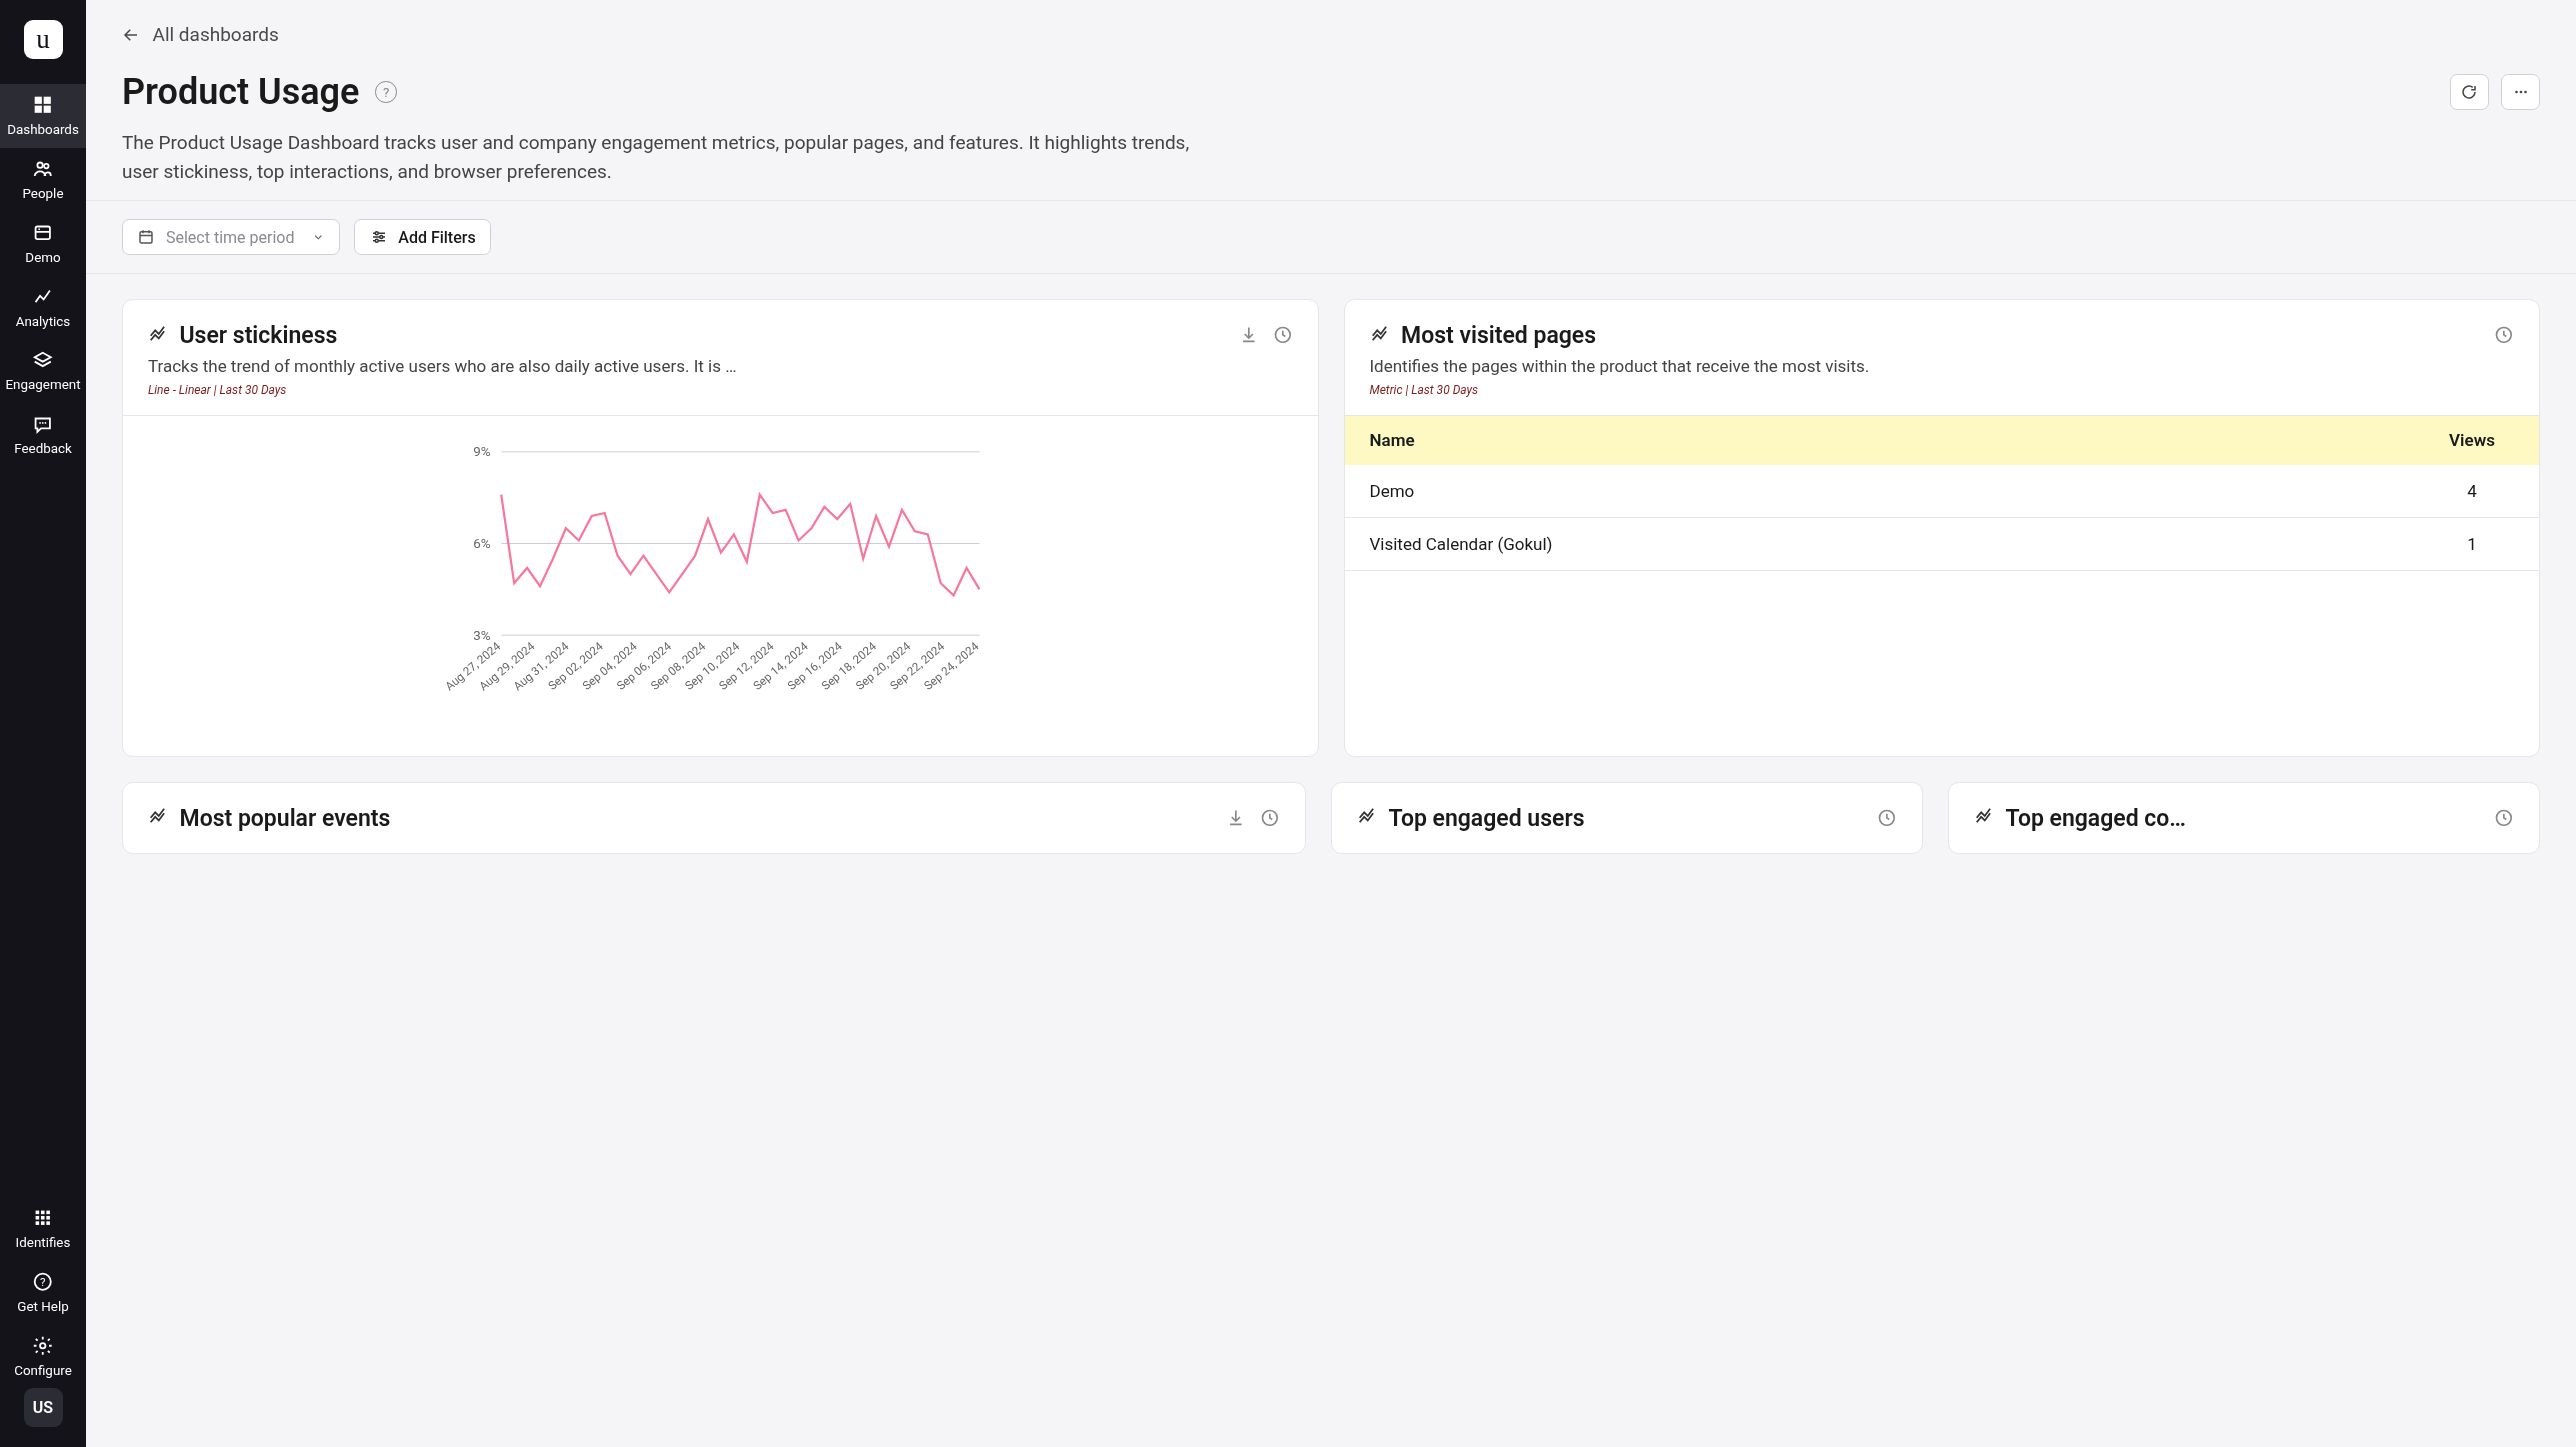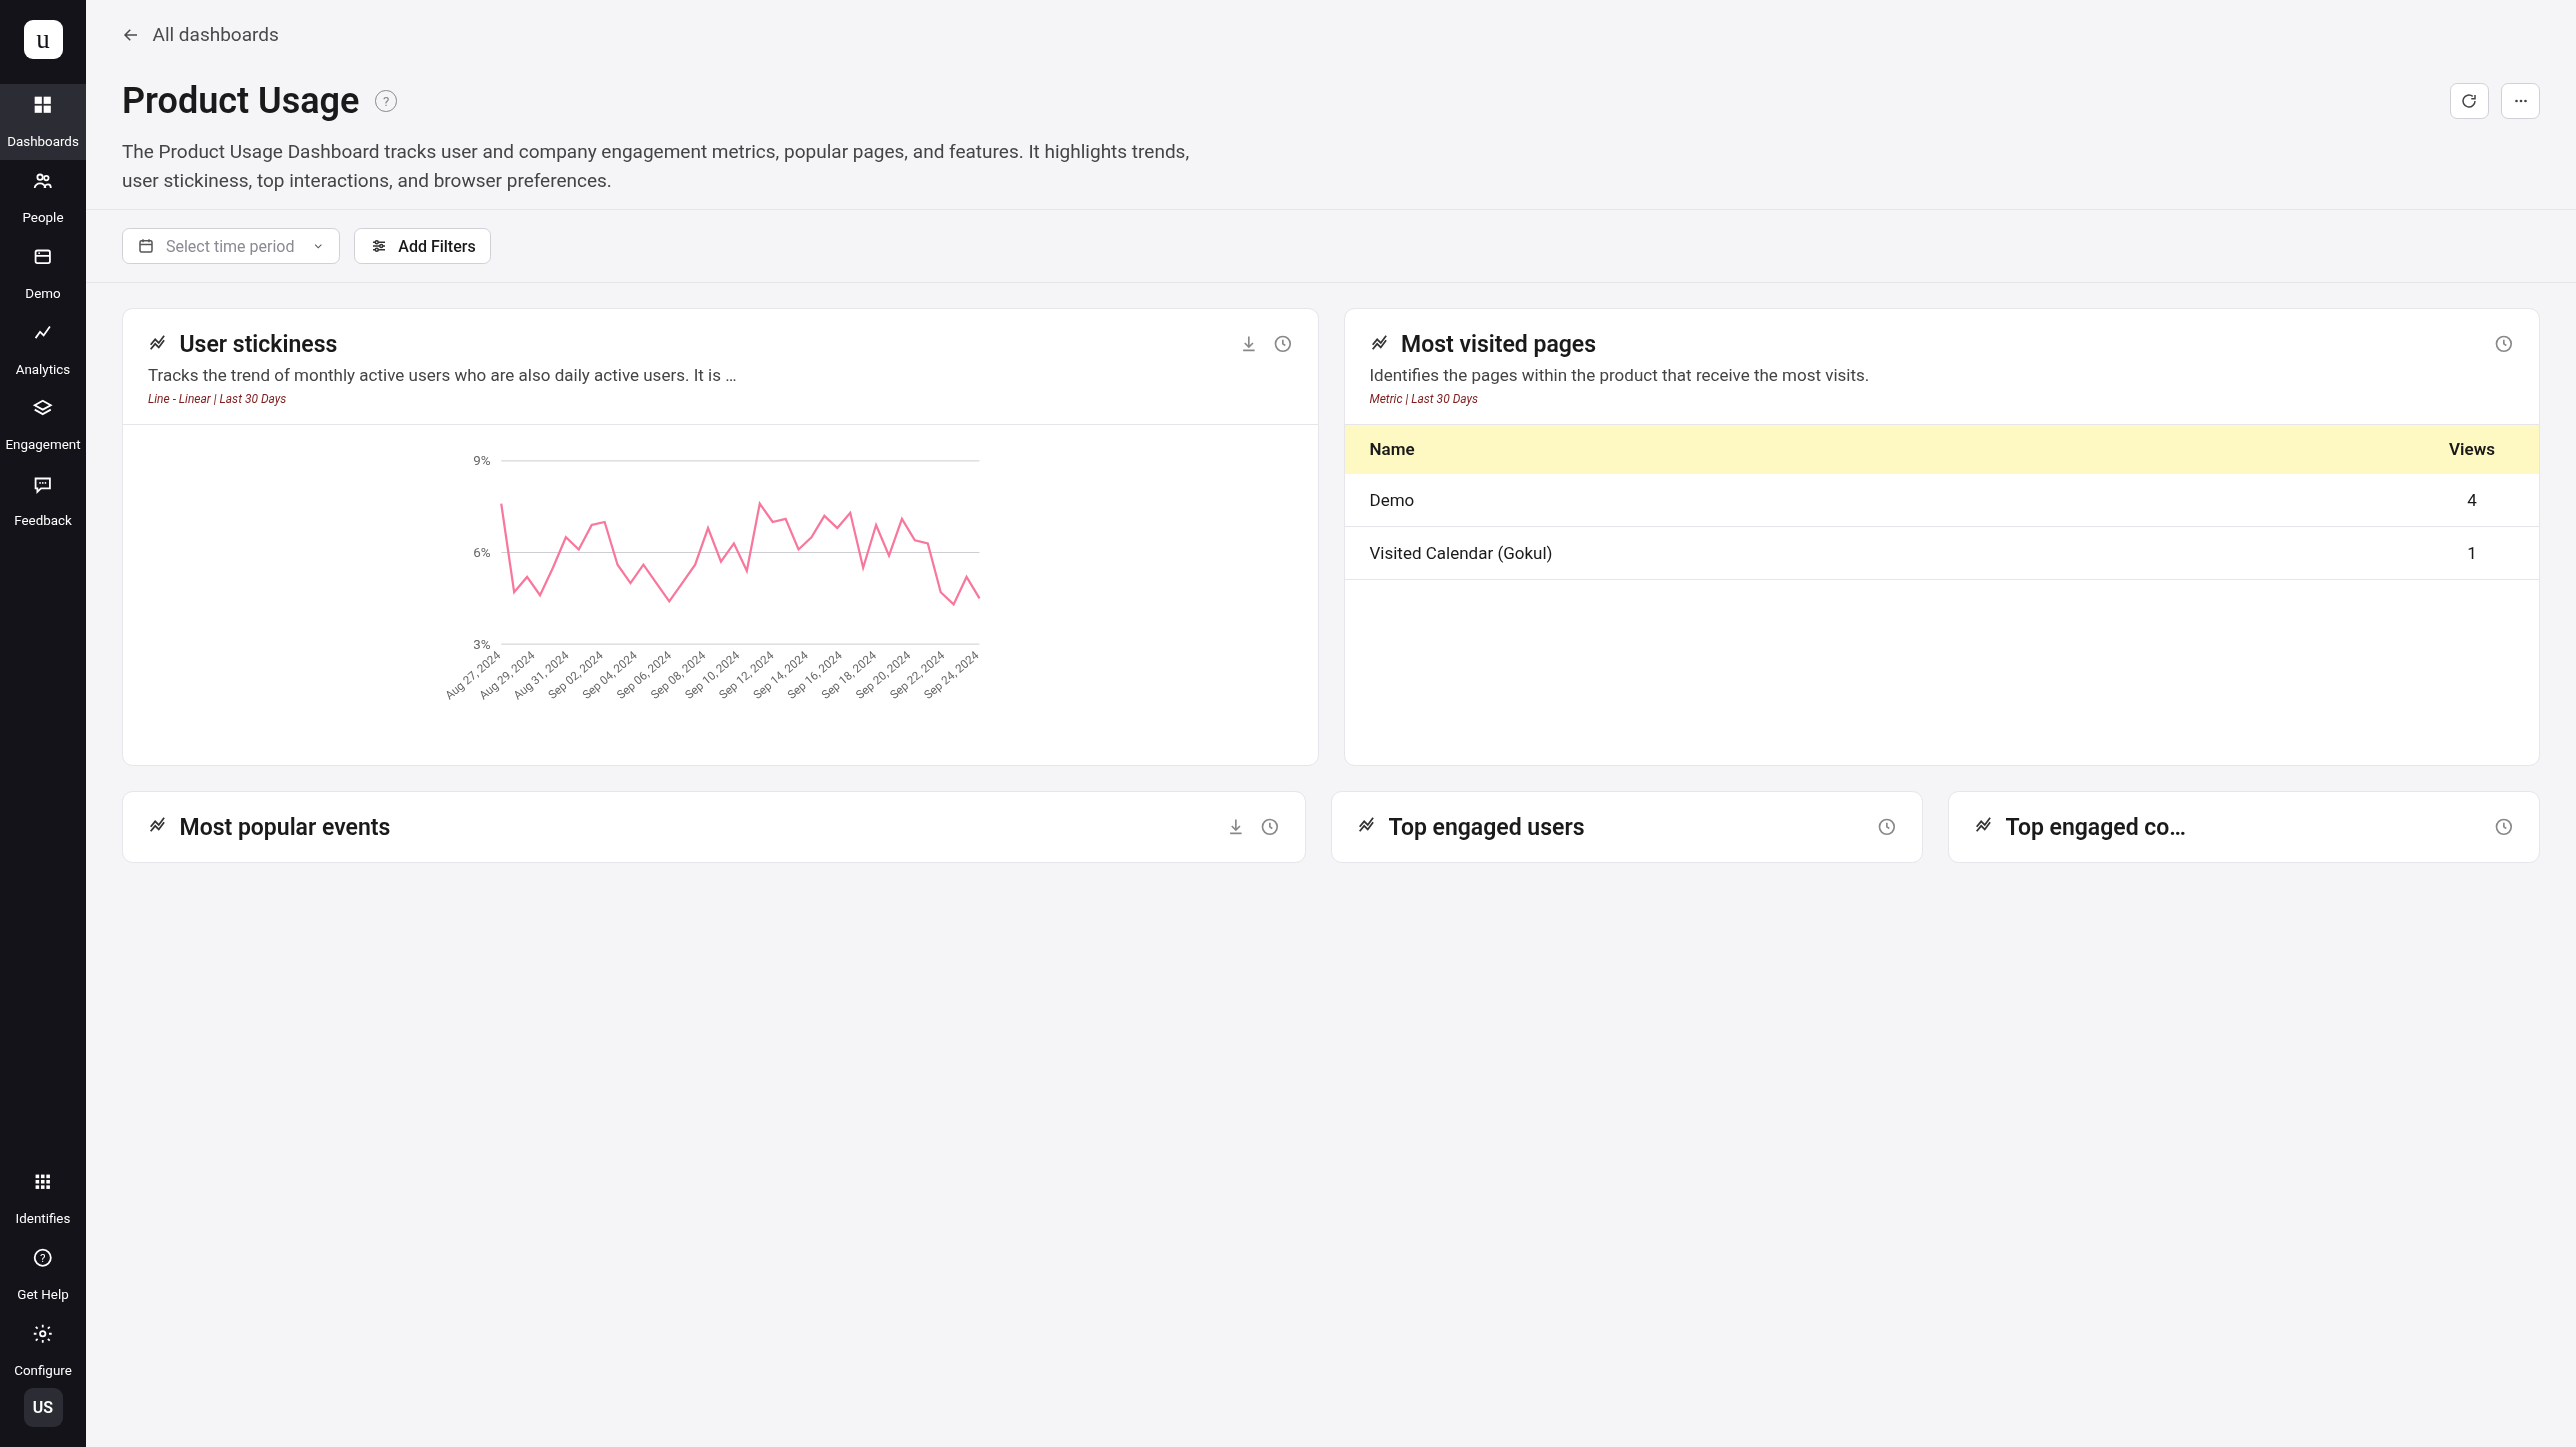--- a/index.html
+++ b/index.html
@@ -37,21 +37,21 @@
   }
   .nav-item {
     width: 86px;
     padding: 10.7px 0;
     display: flex;
     flex-direction: column;
     align-items: center;
     color: #fff;
     cursor: pointer;
     font-size: 13.4px;
-    gap: 18px;
+    gap: 6px;
   }
   .nav-item.active { background: #2c2c34; }
   .nav-item svg { width: 21.5px; height: 21.5px; }
   .nav-spacer { flex: 1; }
   .user-badge {
     width: 39px;
     height: 39px;
     background: #2c2c34;
     color: #fff;
     border-radius: 9px;
@@ -75,21 +75,21 @@
   }
   .header {
     padding: 23px 36px 14.3px 36px;
   }
   .breadcrumb {
     display: flex;
     align-items: center;
     gap: 12.5px;
     color: #4a4a4a;
     font-size: 19px;
-    margin-bottom: 34px;
+    margin-bottom: 25px;
     cursor: pointer;
   }
   .title-row {
     display: flex;
     align-items: center;
     gap: 16px;
   }
   .title-row h1 {
     font-size: 36px;
     font-weight: 600;

